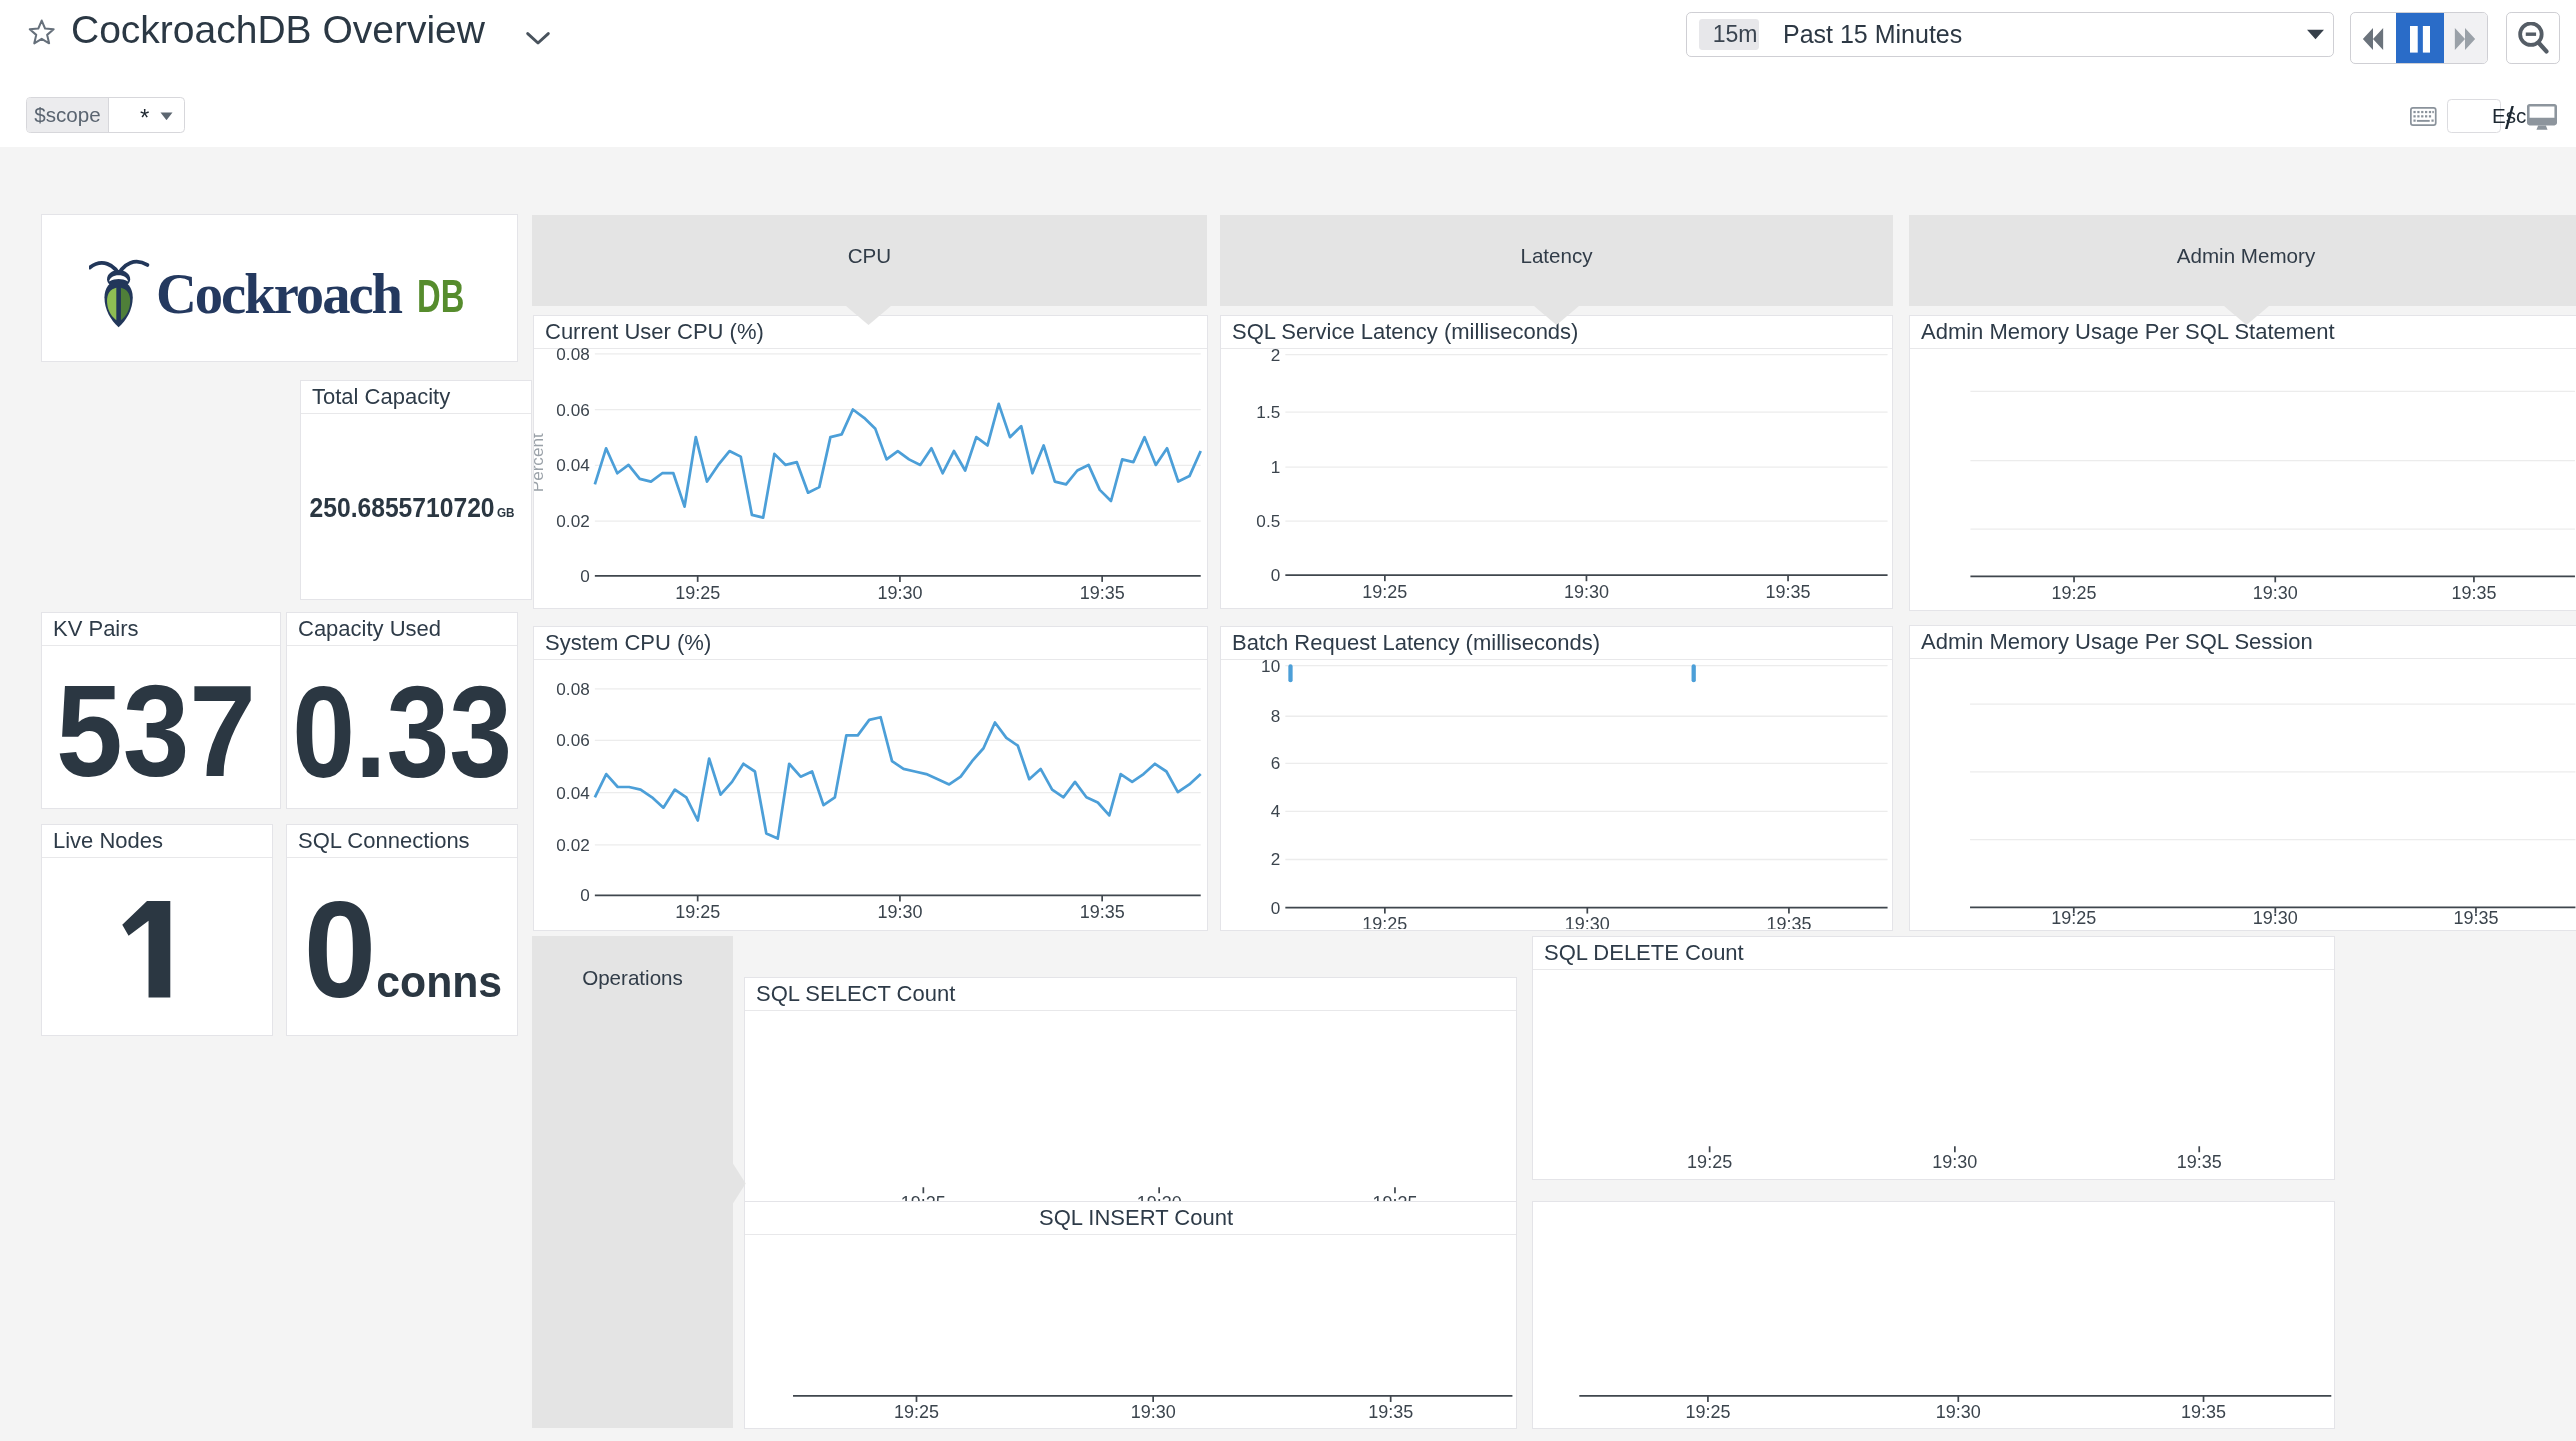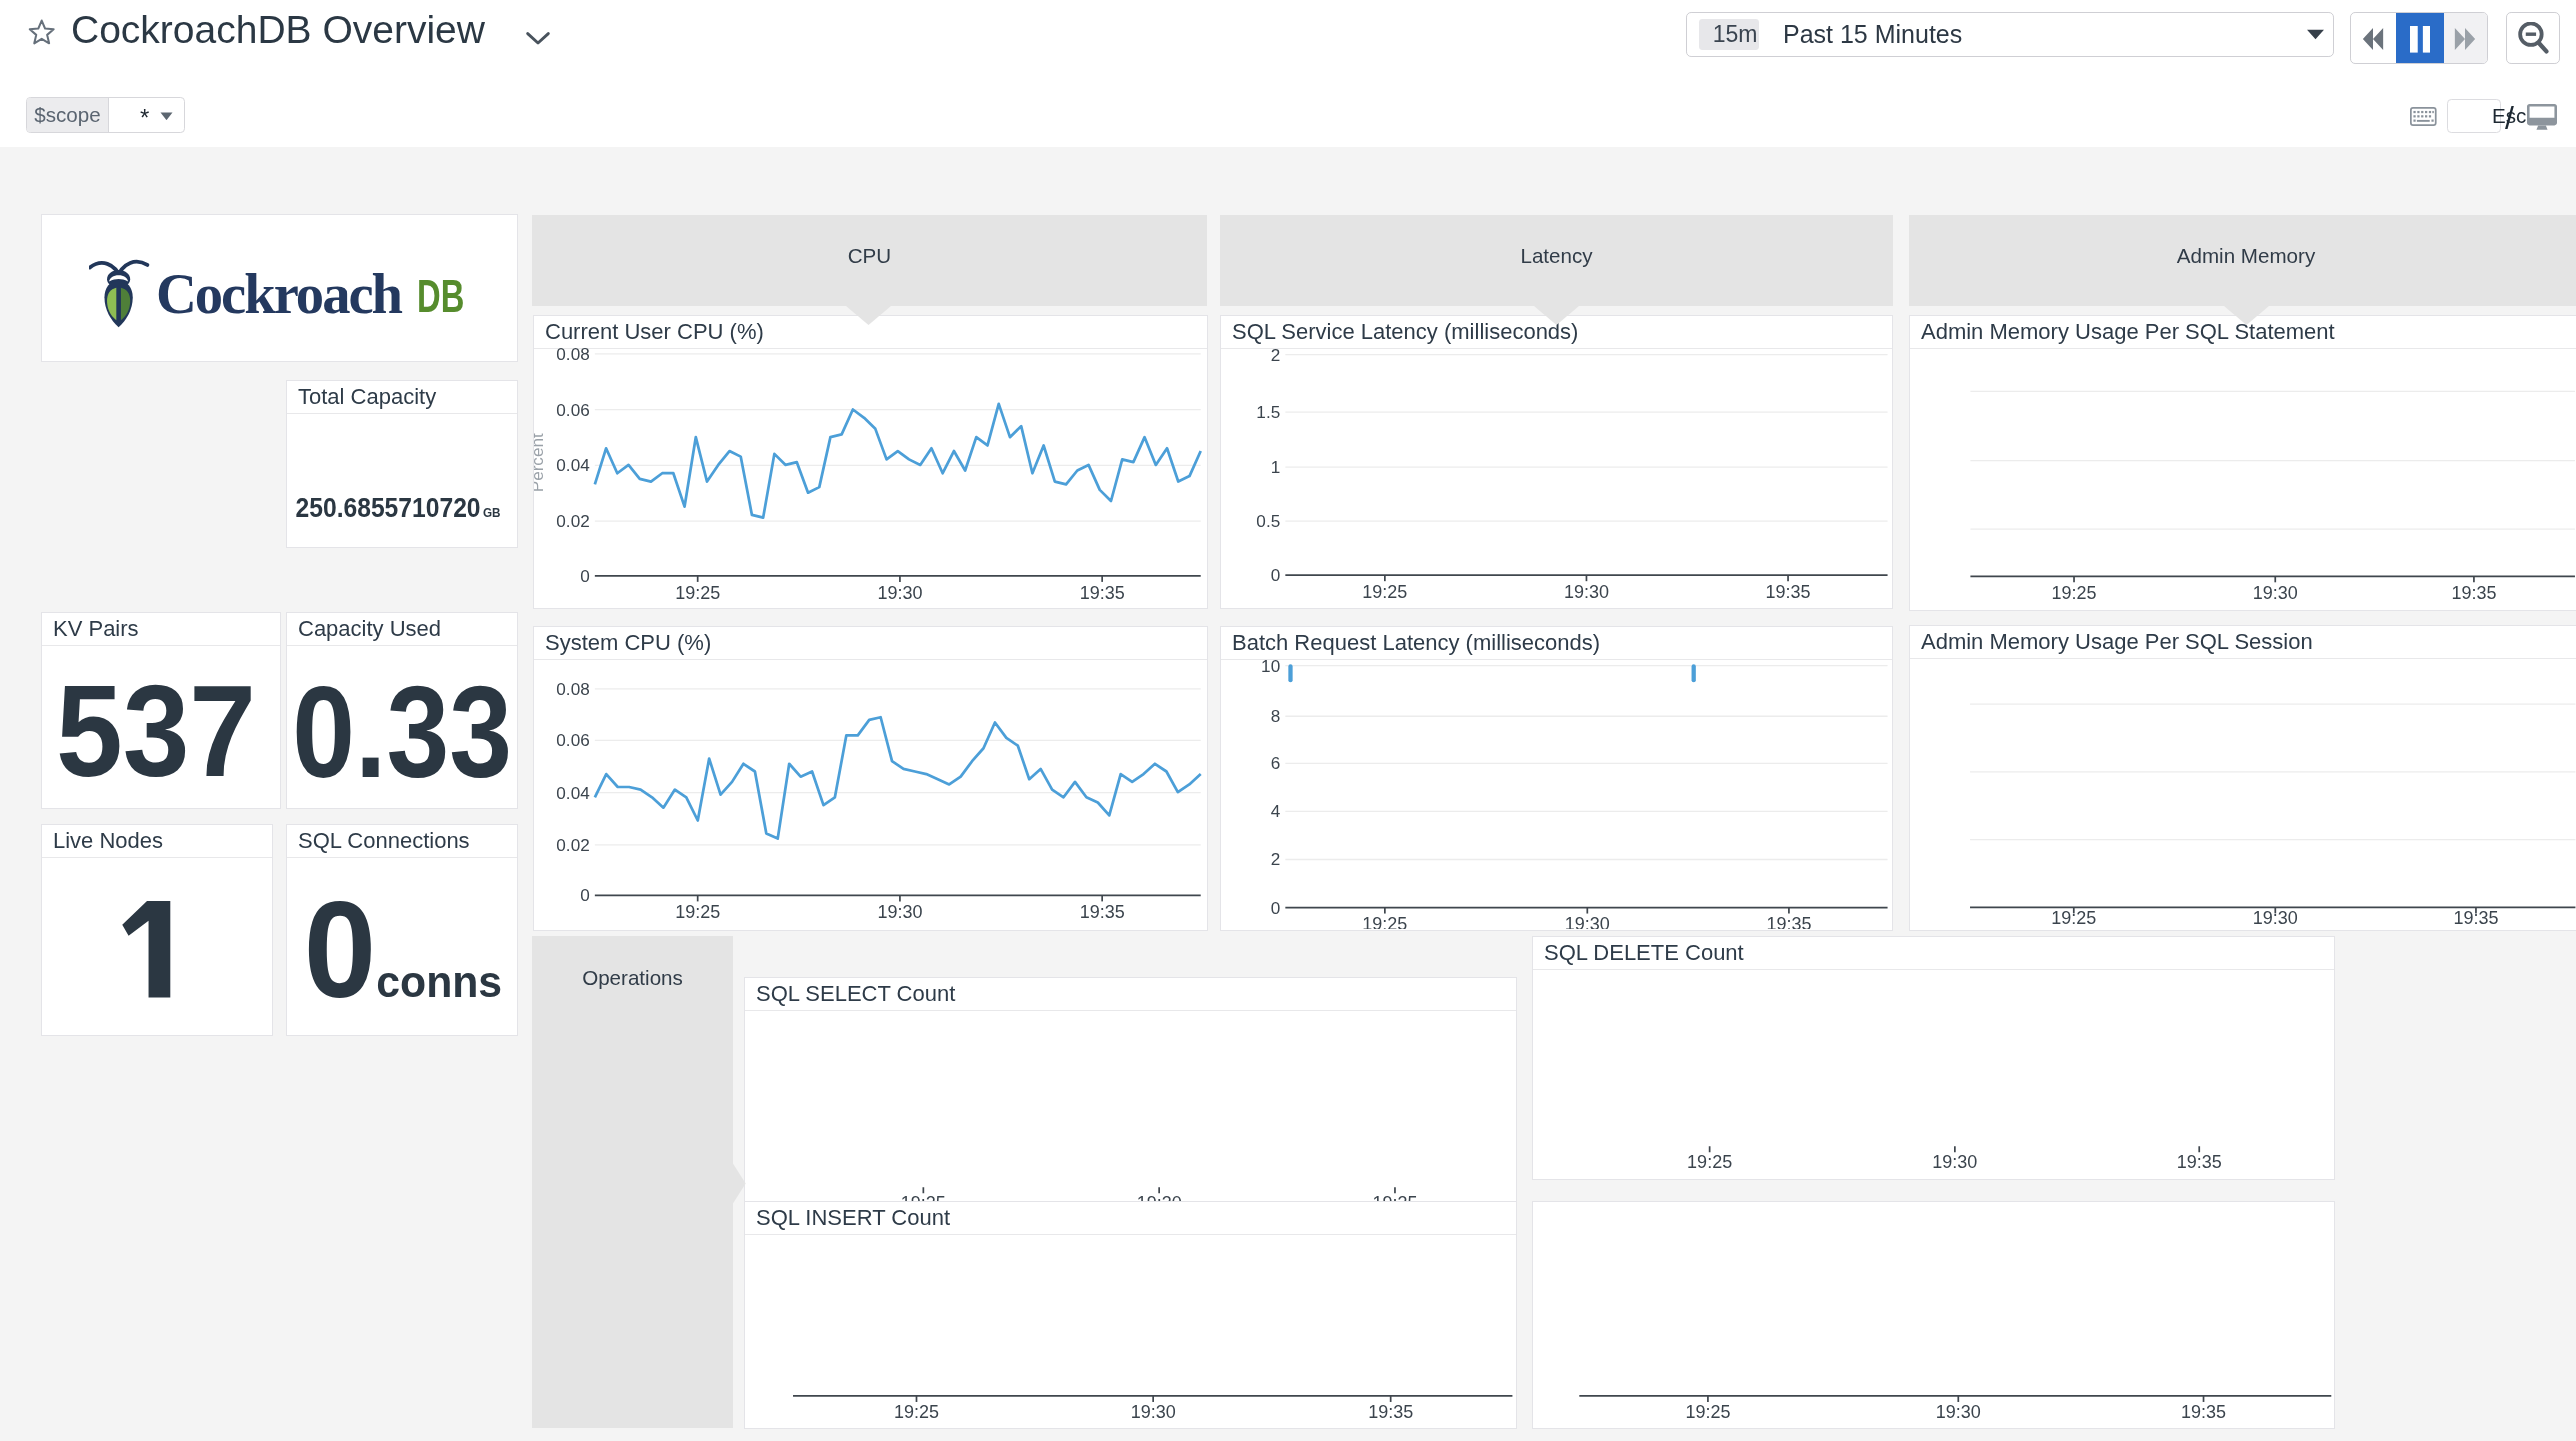--- a/index.html
+++ b/index.html
@@ -92,21 +92,21 @@
         <path d="M1 11 C14 1, 30 5, 38 25 M68 8 C55 0, 40 4, 31 25" fill="none" stroke="#22375a" stroke-width="4.4" stroke-linecap="round"></path>
         <path d="M34.5 14 C42 14 48 19 48 24.5 C48 30 42 34.5 34.5 34.5 C27 34.5 21 30 21 24.5 C21 19 27 14 34.5 14 Z" fill="#22375a"></path>
         <path d="M34.5 20 C40.5 20 45 23.2 45.5 27.3 C41.5 25.2 38 24.4 34.5 24.4 C31 24.4 27.5 25.2 23.5 27.3 C24 23.2 28.5 20 34.5 20 Z" fill="#fff"></path>
         <path d="M34.5 26.5 C45 26.5 51 35 51 46 C51 60 43.5 73 34.5 80.5 C25.5 73 18 60 18 46 C18 35 24 26.5 34.5 26.5 Z" fill="#22375a"></path>
         <path d="M31.8 34.5 L31.8 72.5 C24.5 67 21 58.5 21 49.5 C21 41.5 25 36 31.8 34.5 Z" fill="#8fbe53"></path>
         <path d="M37.2 34.5 L37.2 72.5 C44.5 67 48 58.5 48 49.5 C48 41.5 44 36 37.2 34.5 Z" fill="#4f7f39"></path>
         <text x="78" y="64" font-family="Liberation Serif,serif" font-weight="700" font-size="66" fill="#24395f" textLength="288">Cockroach</text>
         <text x="531" y="63" font-family="Liberation Sans,sans-serif" font-weight="700" font-size="53" fill="#568c2d" transform="scale(0.72,1)">DB</text>
       </svg>
 </div>
-<div class="w" style="left:286px;top:380px;width:232px;height:168px;">
+<div class="w" style="left:300px;top:380px;width:232px;height:220px;">
       <div class="wt" style="height:33px;line-height:32px;">Total Capacity</div>
       <div class="big" style="left:-3.4px;top:111px;width:228px;font-size:27.4px;transform:scaleX(0.9);">250.6855710720<span style="font-size:13px;"> GB</span></div>
     </div>
 <div class="w" style="left:41px;top:612px;width:240px;height:197px;">
       <div class="wt" style="height:33px;line-height:32px;">KV Pairs</div>
       <div class="big" style="left:0;top:44px;width:228px;font-size:129px;transform:scaleX(0.93);">537</div>
     </div>
 <div class="w" style="left:286px;top:612px;width:232px;height:197px;">
       <div class="wt" style="height:33px;line-height:32px;">Capacity Used</div>
       <div class="big" style="left:-8.6px;top:45px;width:228px;font-size:129px;transform:scaleX(0.875);">0.33</div>
@@ -278,21 +278,21 @@
       <svg style="left:0px;top:0px;" width="800" height="241" viewBox="0 0 933 281">
         <line x1="206" y1="244" x2="206" y2="251" stroke="#3f464d" stroke-width="2"></line>
         <text x="206" y="269" font-size="21" fill="#3b444d" text-anchor="middle">19:25</text>
         <line x1="492" y1="244" x2="492" y2="251" stroke="#3f464d" stroke-width="2"></line>
         <text x="492" y="269" font-size="21" fill="#3b444d" text-anchor="middle">19:30</text>
         <line x1="777" y1="244" x2="777" y2="251" stroke="#3f464d" stroke-width="2"></line>
         <text x="777" y="269" font-size="21" fill="#3b444d" text-anchor="middle">19:35</text>
       </svg>
     </div>
 <div class="w" style="left:744px;top:1201px;width:773px;height:228px;">
-      <div class="wt" style="height:33px;line-height:32px;">SQL INSERT Count</div>
+      <div class="wt" style="height:33px;line-height:32px;text-align:center;">SQL INSERT Count</div>
       <svg style="left:0px;top:0px;" width="770" height="225" viewBox="0 0 898 262">
         <line x1="56" y1="226" x2="895" y2="226" stroke="#3f464d" stroke-width="2"></line>
         <line x1="200" y1="226" x2="200" y2="233" stroke="#3f464d" stroke-width="2"></line>
         <text x="200" y="252" font-size="21" fill="#3b444d" text-anchor="middle">19:25</text>
         <line x1="476" y1="226" x2="476" y2="233" stroke="#3f464d" stroke-width="2"></line>
         <text x="476" y="252" font-size="21" fill="#3b444d" text-anchor="middle">19:30</text>
         <line x1="753" y1="226" x2="753" y2="233" stroke="#3f464d" stroke-width="2"></line>
         <text x="753" y="252" font-size="21" fill="#3b444d" text-anchor="middle">19:35</text>
       </svg>
     </div>

